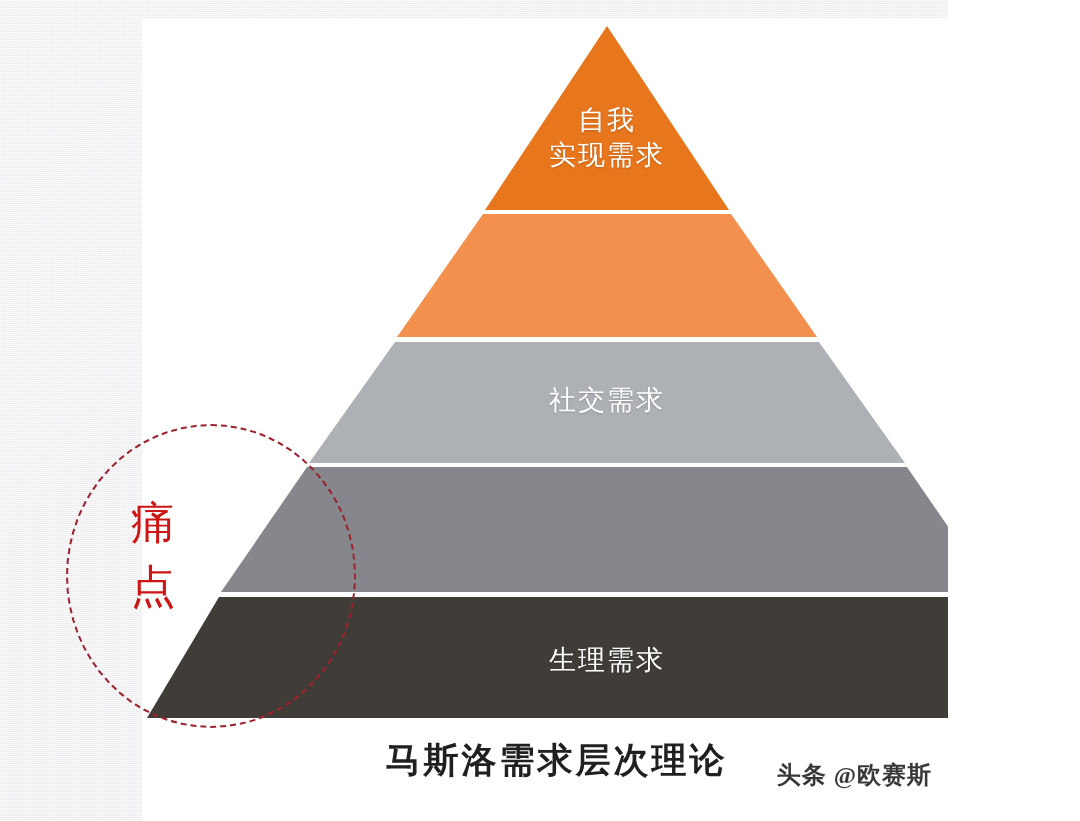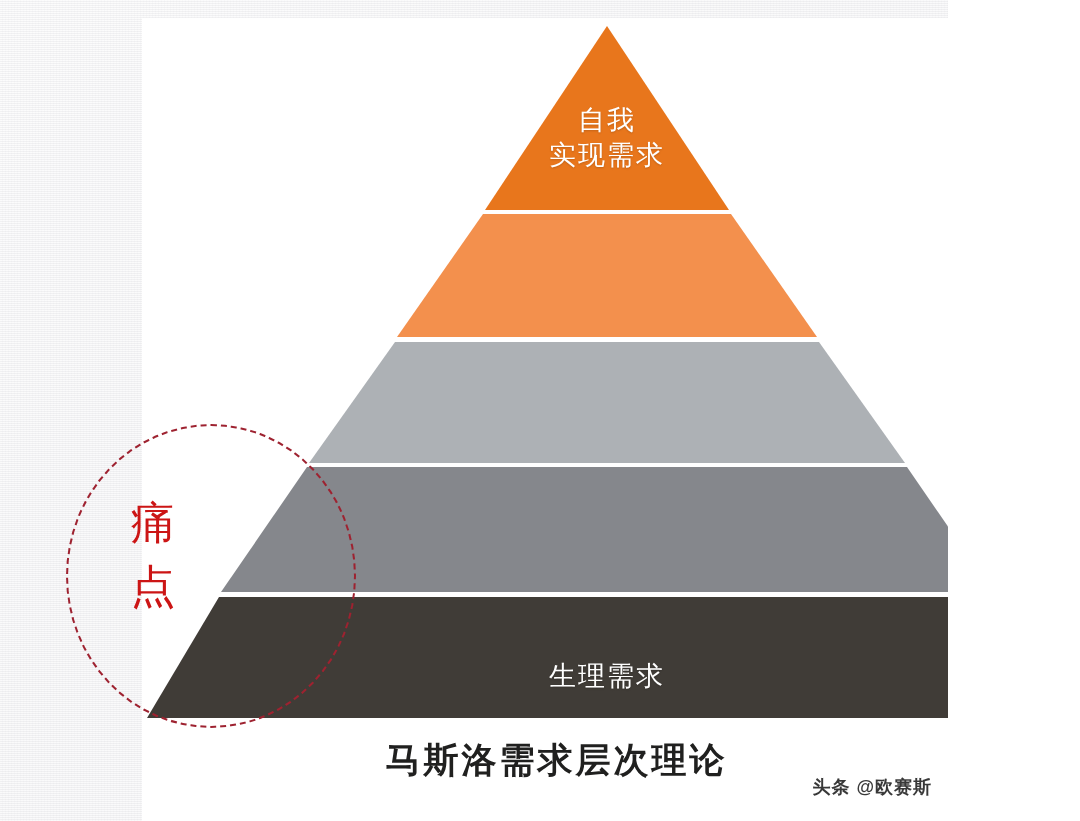--- a/index.html
+++ b/index.html
@@ -61,21 +61,21 @@
     line-height: 1.28;
     white-space: pre-line;
     text-shadow: 0 1px 2px rgba(0,0,0,0.18);
     width: 300px;
     transform: translateX(-50%);
   }
   .tier-label.t1 { left: 607px; top: 103px; }
   .tier-label.t2 { left: 607px; top: 252px; }
   .tier-label.t3 { left: 607px; top: 383px; }
   .tier-label.t4 { left: 607px; top: 513px; }
-  .tier-label.t5 { left: 607px; top: 643px; margin-top: 16px; }
+  .tier-label.t5 { left: 607px; top: 643px; }
 
   
   .highlight-circle {
     position: absolute;
     left: 66px;
     top: 424px;
     width: 290px;
     height: 304px;
     border: 2px dashed #9e2230;
     border-radius: 50%;
@@ -111,27 +111,28 @@
   }
   .caption-inner {
     display: inline-block;
     margin-left: -55px;
   }
 
   
   .watermark {
     position: absolute;
     right: 16px;
-    bottom: 22px;
+    bottom: 30px;
     color: #1d1d1d;
-    font-size: 18px;
+    font-size: 24px;
     font-weight: bold;
     letter-spacing: 1px;
     opacity: 0.88;
     white-space: nowrap;
+    font-family: Liberation Serif, serif;
   }
 </style>
 </head>
 <body>
 
 <div class="stage">
 
   <div class="slide-panel"></div>
 
   <div class="pyramid">
@@ -144,20 +145,21 @@
       <polygon points="395,342 819,342 905,463 309,463" fill="#adb1b5"></polygon>
 
       <polygon points="307,467 907,467 993,592 221,592" fill="#85878c"></polygon>
 
       <polygon points="219,597 995,597 1070,718 147,718" fill="#403c37"></polygon>
     </svg>
   </div>
 
   <div class="tier-label t1">自我
 实现需求</div>
+  <div class="tier-label t3">社交需求</div>
   <div class="tier-label t5">生理需求</div>
 
   <div class="highlight-circle"></div>
   <div class="pain-point">痛
 点</div>
 
   <div class="caption">
     <span class="caption-inner">马斯洛需求层次理论</span>
   </div>
 

